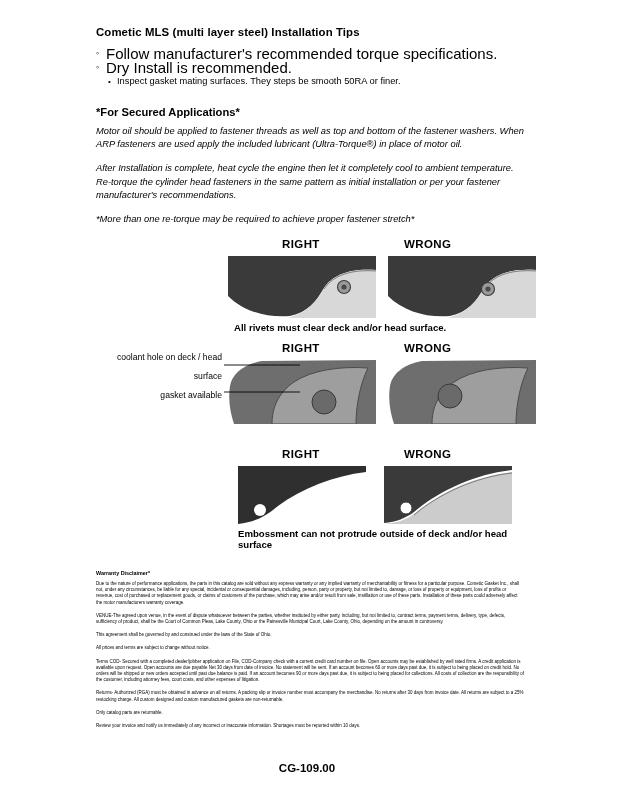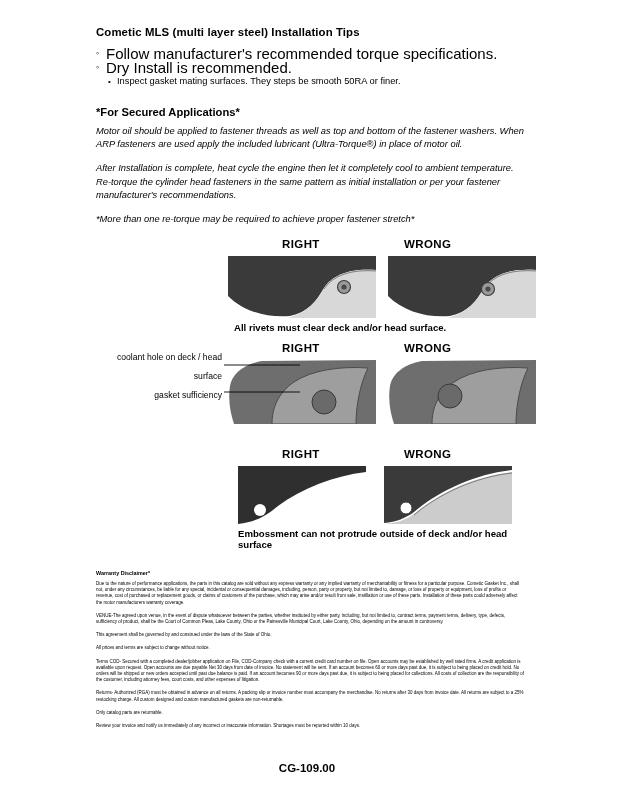--- a/index.html
+++ b/index.html
@@ -213,21 +213,21 @@
     <div class="panel" style="left:388px; top:352px; width:148px; height:64px;">
       <svg width="148" height="64" viewBox="0 0 148 64">
         <rect x="0" y="0" width="148" height="64" fill="#ffffff"></rect>
         <path d="M148,0 L148,64 L6,64 C2,52 0,40 2,26 C4,14 16,4 34,1 Z" fill="#6e6e6e"></path>
         <path d="M140,8 C112,6 84,10 66,22 C50,33 44,48 44,64 L128,64 C128,46 132,24 140,8 Z" fill="#9e9e9e" stroke="#4a4a4a" stroke-width="1"></path>
         <circle cx="62" cy="36" r="12" fill="#6a6a6a" stroke="#3a3a3a" stroke-width="1"></circle>
       </svg>
     </div>
 
     <div class="callout" style="left:110px; top:340px; width:112px;">coolant hole on deck / head surface</div>
-    <div class="callout" style="left:110px; top:378px; width:112px;">gasket sufficiency</div>
+    <div class="callout" style="left:110px; top:378px; width:112px;">gasket available</div>
     <svg style="position:absolute; left:0; top:0; width:618px; height:800px;">
       <line x1="224" y1="357" x2="300" y2="357" stroke="#000" stroke-width="0.9"></line>
       <line x1="224" y1="384" x2="300" y2="384" stroke="#000" stroke-width="0.9"></line>
     </svg>
 
 
     <div class="fig-label" style="left:282px; top:440px;">RIGHT</div>
     <div class="fig-label" style="left:404px; top:440px;">WRONG</div>
 
     <div class="panel" style="left:238px; top:458px; width:128px; height:58px;">

